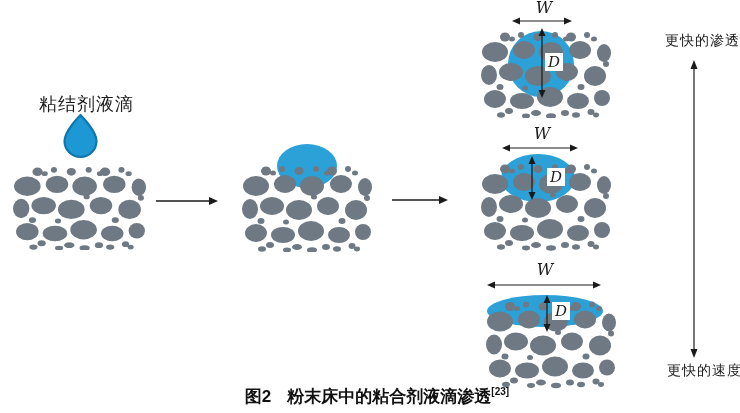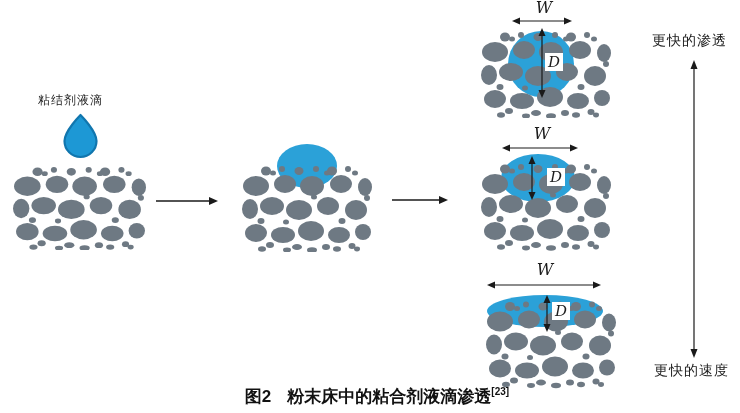--- a/index.html
+++ b/index.html
@@ -3,23 +3,23 @@
 <meta charset="utf-8">
 <style>
   html,body{margin:0;padding:0;background:#fff;}
   .canvas{
     position:relative;width:740px;height:413px;background:#ffffff;
     font-family:"Liberation Sans","DejaVu Sans",sans-serif;overflow:hidden;
   }
   .abs{position:absolute;}
   .cn{
     font-family:"DejaVu Serif","Liberation Serif",serif;
-    font-size:12px;color:#1c1c1c;letter-spacing:1px;white-space:nowrap;
+    font-size:18px;color:#1c1c1c;letter-spacing:1px;white-space:nowrap;
   }
-  .center{text-align:left;font-family:Liberation Serif, serif;}
+  .center{text-align:right;font-family:Liberation Serif, serif;}
   .w-label{
     position:absolute;width:36px;text-align:center;
     font-family:"DejaVu Serif","Liberation Serif",serif;
     font-style:italic;font-size:16px;color:#1c1c1c;line-height:16px;
   }
   .d-box{
     position:absolute;background:#ffffff;padding:0 3px;
     font-family:"DejaVu Serif","Liberation Serif",serif;
     font-style:italic;font-size:15px;color:#1c1c1c;line-height:18px;
   }

